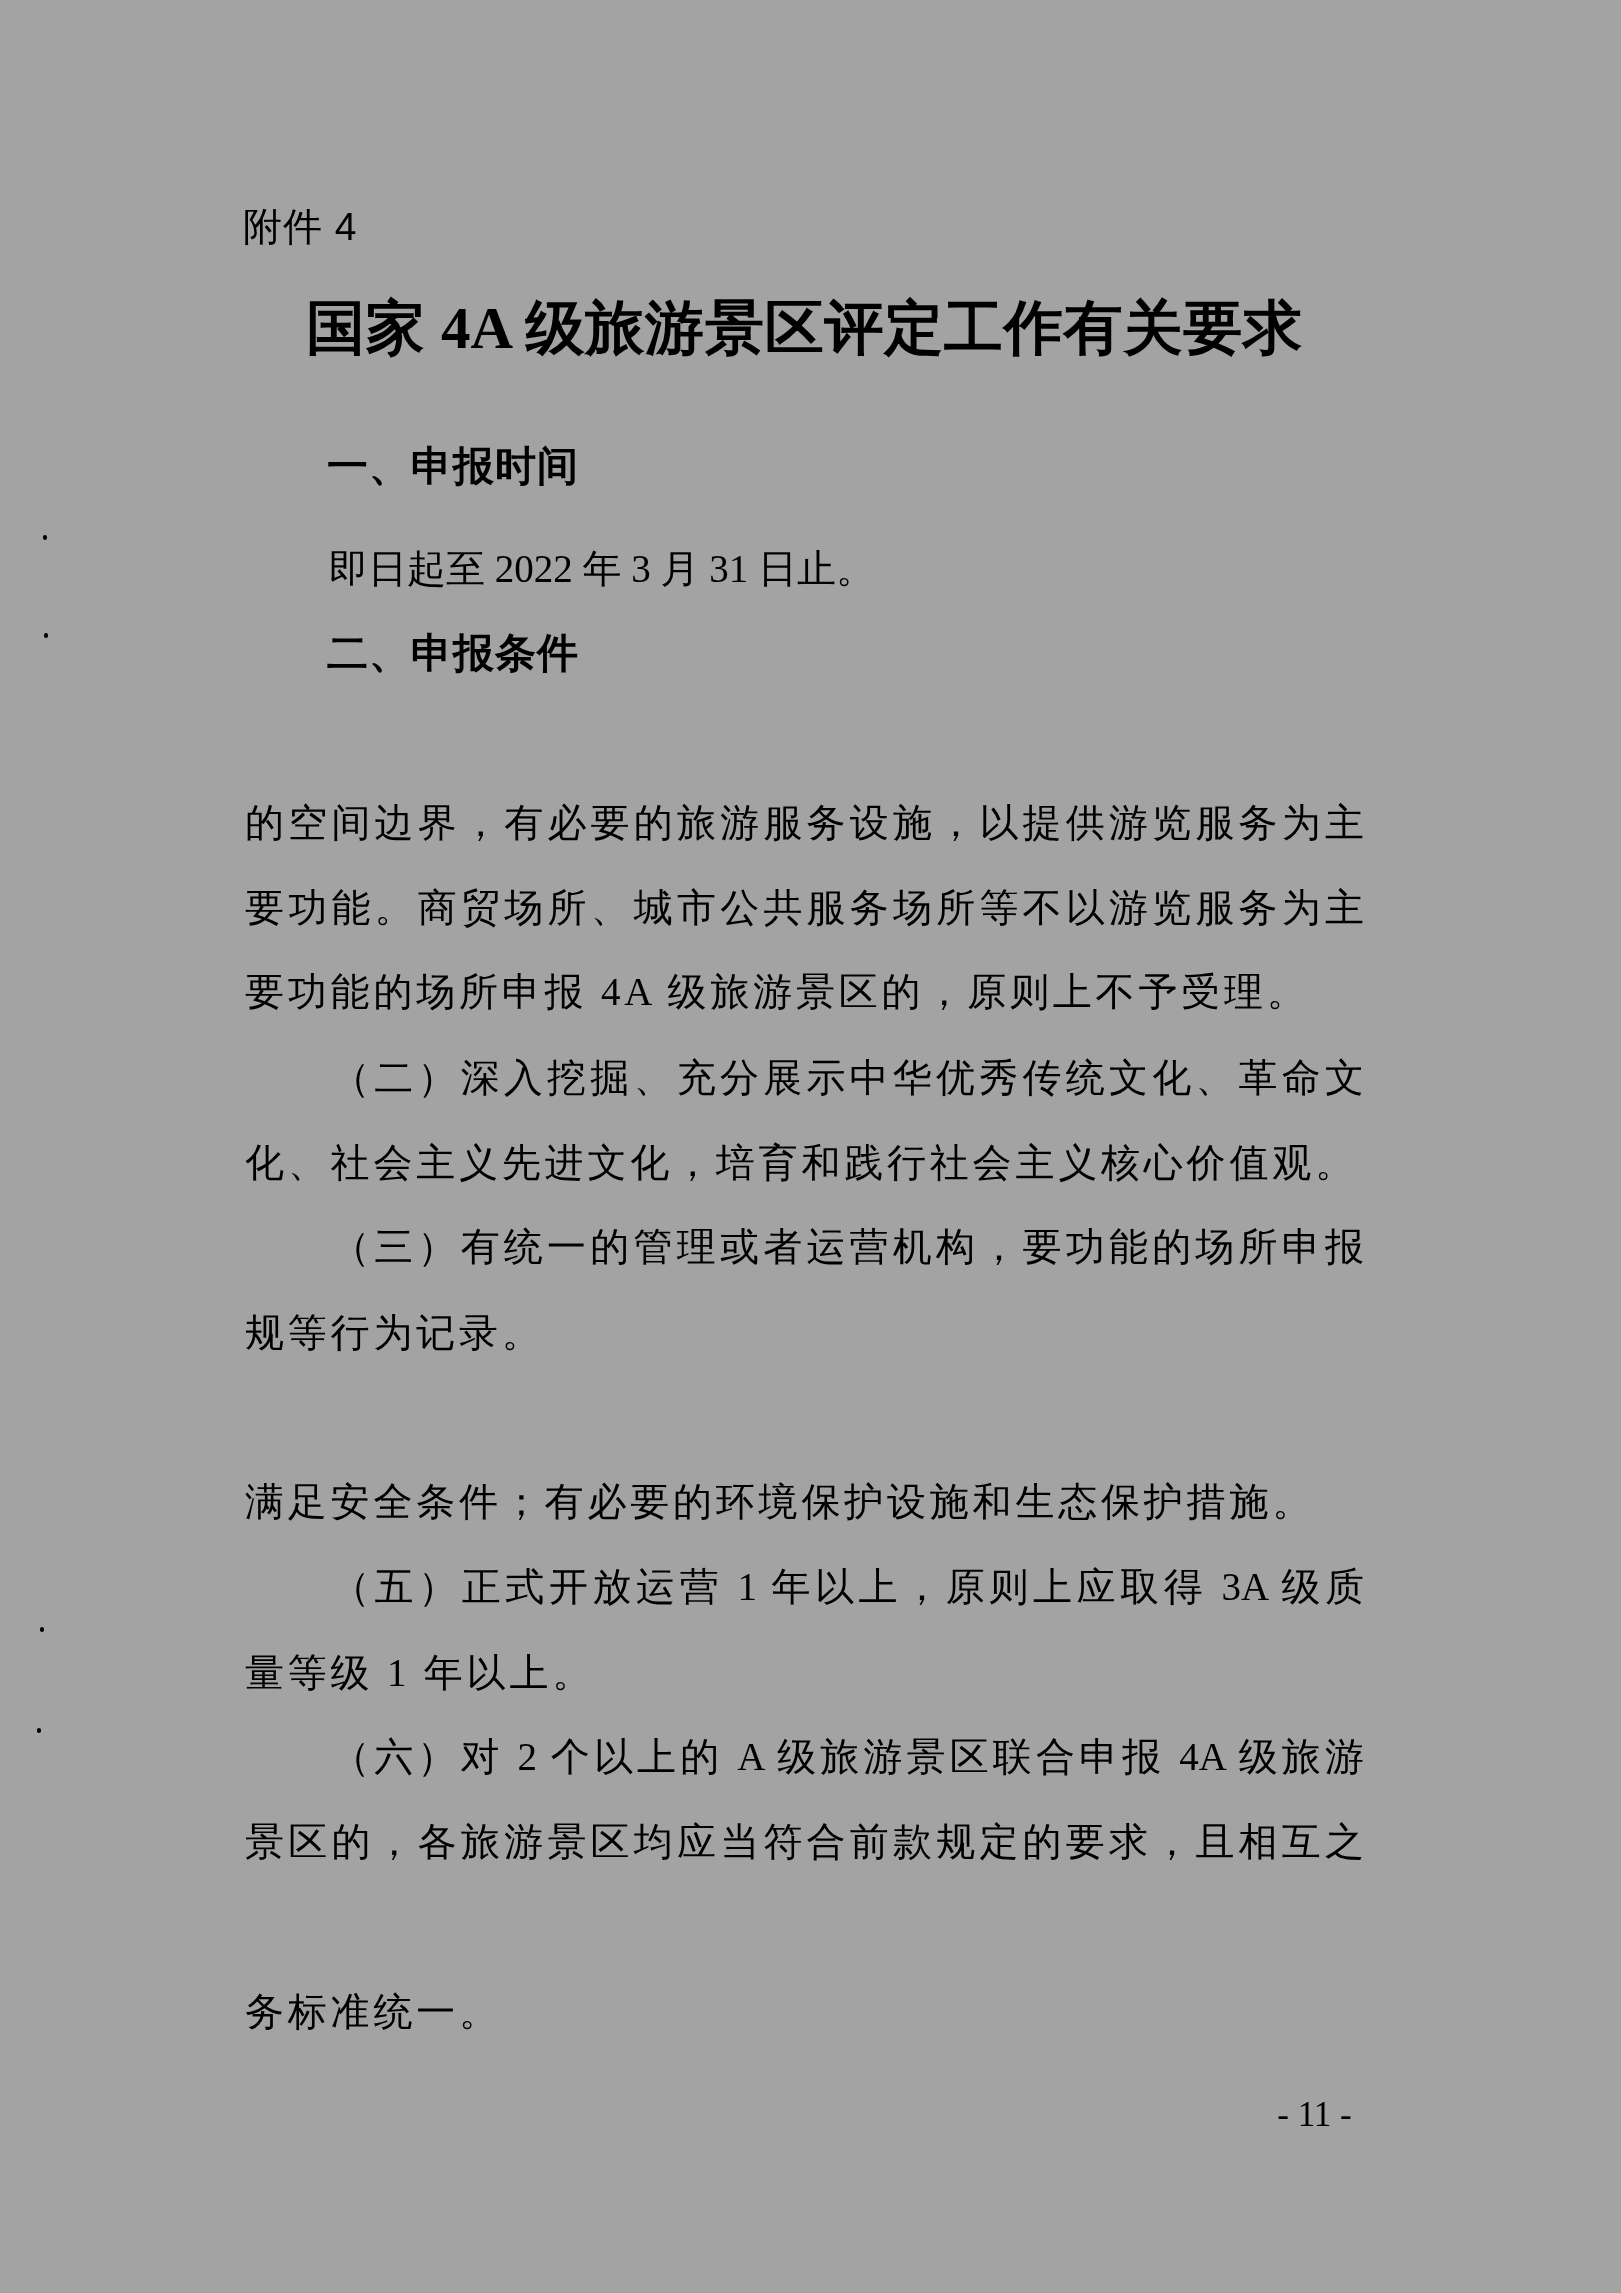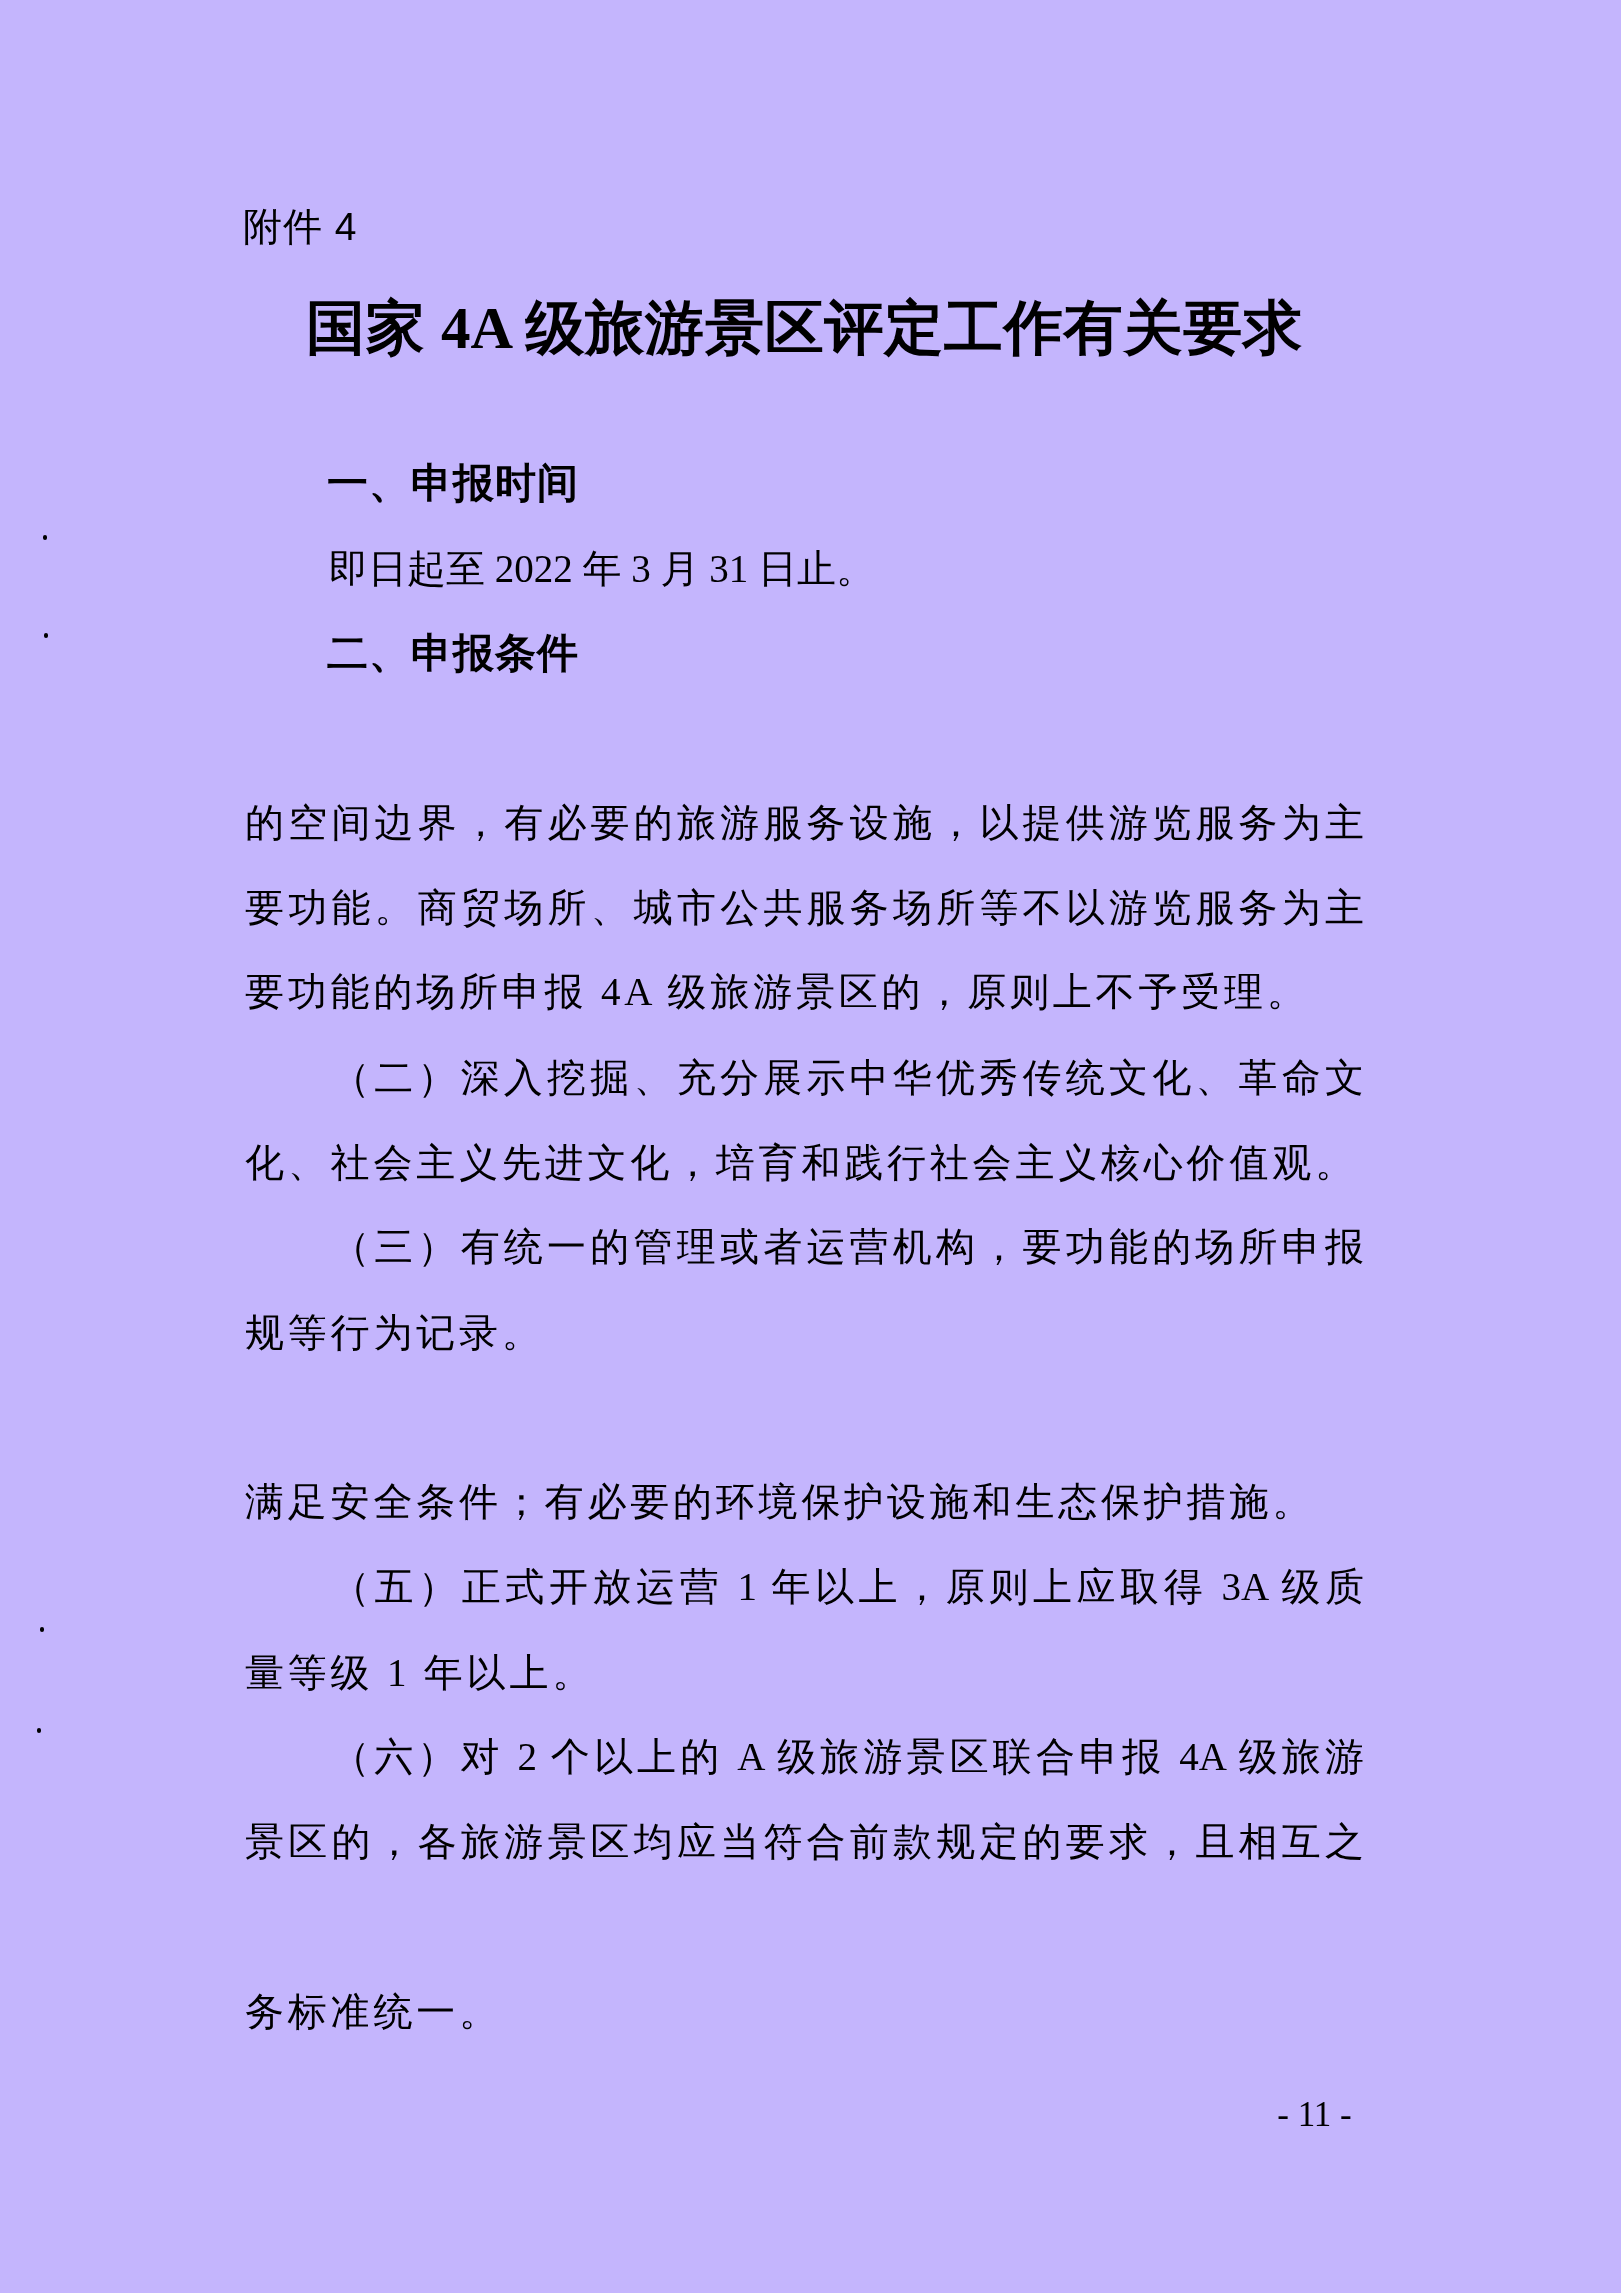--- a/index.html
+++ b/index.html
@@ -1,17 +1,17 @@
 <!DOCTYPE html>
 <html><head>
 <meta charset="utf-8">
 <style>
   html, body { margin: 0; padding: 0; background: #ffffff; }
   body { width: 1621px; height: 2294px; position: relative; overflow: hidden; color: #000000; }
-  .page { position: absolute; left: 0; top: 0; width: 1621px; height: 2294px; background: #c4b5fd; }
+  .page { position: absolute; left: 0; top: 0; width: 1621px; height: 2294px; background: #a3a3a3; }
   .abs { position: absolute; white-space: nowrap; }
   .attachment {
     left: 243px; top: 202px; height: 49px; line-height: 49px;
     font-family: "Liberation Sans", "DejaVu Sans", sans-serif; font-size: 39px; letter-spacing: 1px;
   }
   .title {
     left: 306px; top: 294px; width: 996px; height: 69px; line-height: 69px;
     font-family: "Liberation Serif", "DejaVu Serif", serif; font-weight: bold; font-size: 59px;
     text-align: justify; text-align-last: justify;
   }
@@ -41,21 +41,21 @@
 
   <span class="speck" style="left:43px;top:535px;"></span>
   <span class="speck" style="left:44px;top:633px;"></span>
   <span class="speck" style="left:40px;top:1627px;"></span>
   <span class="speck" style="left:37px;top:1728px;"></span>
 
   <div class="abs attachment">附件 4</div>
 
   <div class="abs title">国家 4A 级旅游景区评定工作有关要求</div>
 
-  <div class="abs heading" style="top:459px;text-align:center;">一、申报时间</div>
+  <div class="abs heading" style="top:442px;text-align:center;">一、申报时间</div>
   <div class="abs line first-date" style="top:541px;">即日起至 2022 年 3 月 31 日止。</div>
 
   <div class="abs heading" style="top:629px;">二、申报条件</div>
 
   <div class="abs line" style="top:795px;">的空间边界，有必要的旅游服务设施，以提供游览服务为主</div>
   <div class="abs line" style="top:880px;">要功能。商贸场所、城市公共服务场所等不以游览服务为主</div>
   <div class="abs line last" style="top:964px;">要功能的场所申报 4A 级旅游景区的，原则上不予受理。</div>
 
   <div class="abs line indent" style="top:1050px;">（二）深入挖掘、充分展示中华优秀传统文化、革命文</div>
   <div class="abs line last" style="top:1135px;">化、社会主义先进文化，培育和践行社会主义核心价值观。</div>

